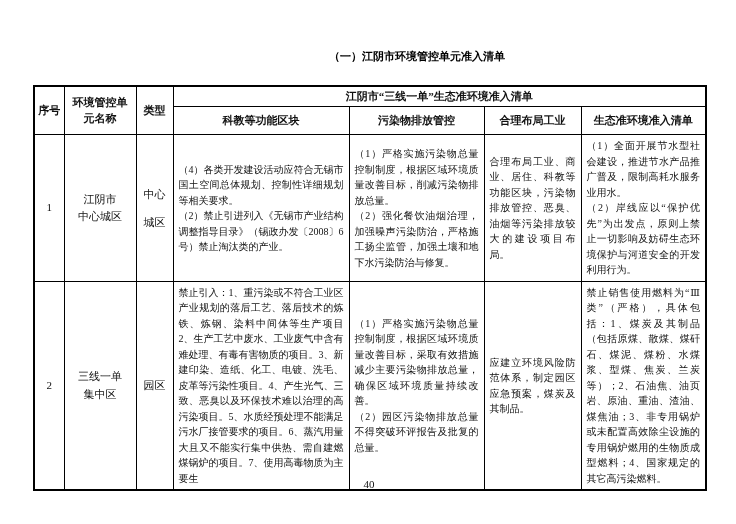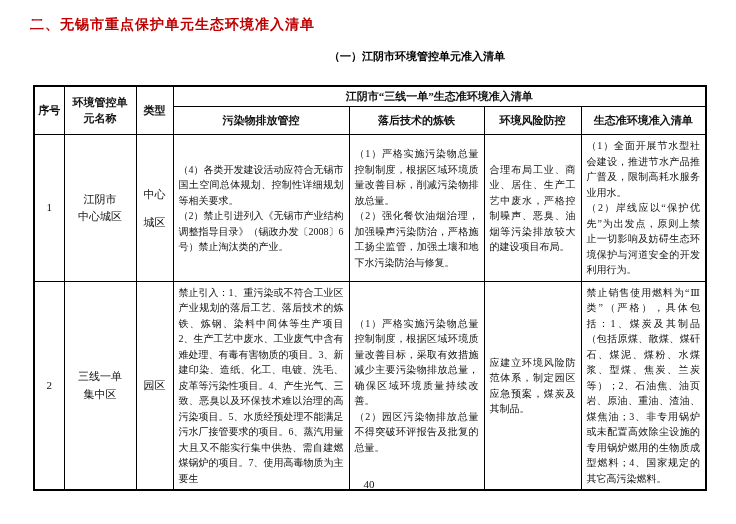--- a/index.html
+++ b/index.html
@@ -43,58 +43,57 @@
   .page-number {
     position:absolute; top:478px; left:33px; width:672px;
     text-align:center; font-size:11px; color:#111;
   }
 </style>
 </head>
 <body>
 
 <div class="page">
 
-  <div class="doc-title">二、无锡市重点保护单元生态环境准入清单</div>
   <div class="doc-subtitle">（一）江阴市环境管控单元准入清单</div>
 
   <table class="admit">
     <colgroup>
       <col style="width:30px">
         <col style="width:72px">
         <col style="width:37px">
       <col style="width:176px">
         <col style="width:135px">
         <col style="width:97px">
         <col style="width:125px">
     </colgroup>
     <tbody>
       <tr class="hr1">
         <th rowspan="2">序号</th>
         <th rowspan="2">环境管控单元名称</th>
         <th rowspan="2">类型</th>
         <th colspan="4">江阴市“三线一单”生态准环境准入清单</th>
       </tr>
       <tr class="hr2">
+        <th>科教等功能区块</th>
         <th>污染物排放管控</th>
-        <th>落后技术的炼铁</th>
-        <th>环境风险防控</th>
+        <th>合理布局工业</th>
         <th>生态准环境准入清单</th>
       </tr>
 
       <tr class="r1">
         <td class="cell-center">1</td>
         <td class="cell-center">江阴市
 中心城区</td>
         <td class="cell-center cell-type-1">中心
 城区</td>
         <td class="cell-body">（4）各类开发建设活动应符合无锡市国土空间总体规划、控制性详细规划等相关要求。
 （2）禁止引进列入《无锡市产业结构调整指导目录》（锡政办发〔2008〕6号）禁止淘汰类的产业。</td>
         <td class="cell-body">（1）严格实施污染物总量控制制度，根据区域环境质量改善目标，削减污染物排放总量。
 （2）强化餐饮油烟治理，加强噪声污染防治，严格施工扬尘监管，加强土壤和地下水污染防治与修复。</td>
-        <td class="cell-body">合理布局工业、商业、居住、生产工艺中废水，严格控制噪声、恶臭、油烟等污染排放较大的建设项目布局。</td>
+        <td class="cell-body">合理布局工业、商业、居住、科教等功能区块，污染物排放管控、恶臭、油烟等污染排放较大的建设项目布局。</td>
         <td class="cell-body">（1）全面开展节水型社会建设，推进节水产品推广普及，限制高耗水服务业用水。
 （2）岸线应以“保护优先”为出发点，原则上禁止一切影响及妨碍生态环境保护与河道安全的开发利用行为。</td>
       </tr>
 
       <tr class="r2">
         <td class="cell-center">2</td>
         <td class="cell-center">三线一单
 集中区</td>
         <td class="cell-center">园区</td>
         <td class="cell-body">禁止引入：1、重污染或不符合工业区产业规划的落后工艺、落后技术的炼铁、炼钢、染料中间体等生产项目 2、生产工艺中废水、工业废气中含有难处理、有毒有害物质的项目。3、新建印染、造纸、化工、电镀、洗毛、皮革等污染性项目。4、产生光气、三致、恶臭以及环保技术难以治理的高污染项目。5、水质经预处理不能满足污水厂接管要求的项目。6、蒸汽用量大且又不能实行集中供热、需自建燃煤锅炉的项目。7、使用高毒物质为主要生</td>

